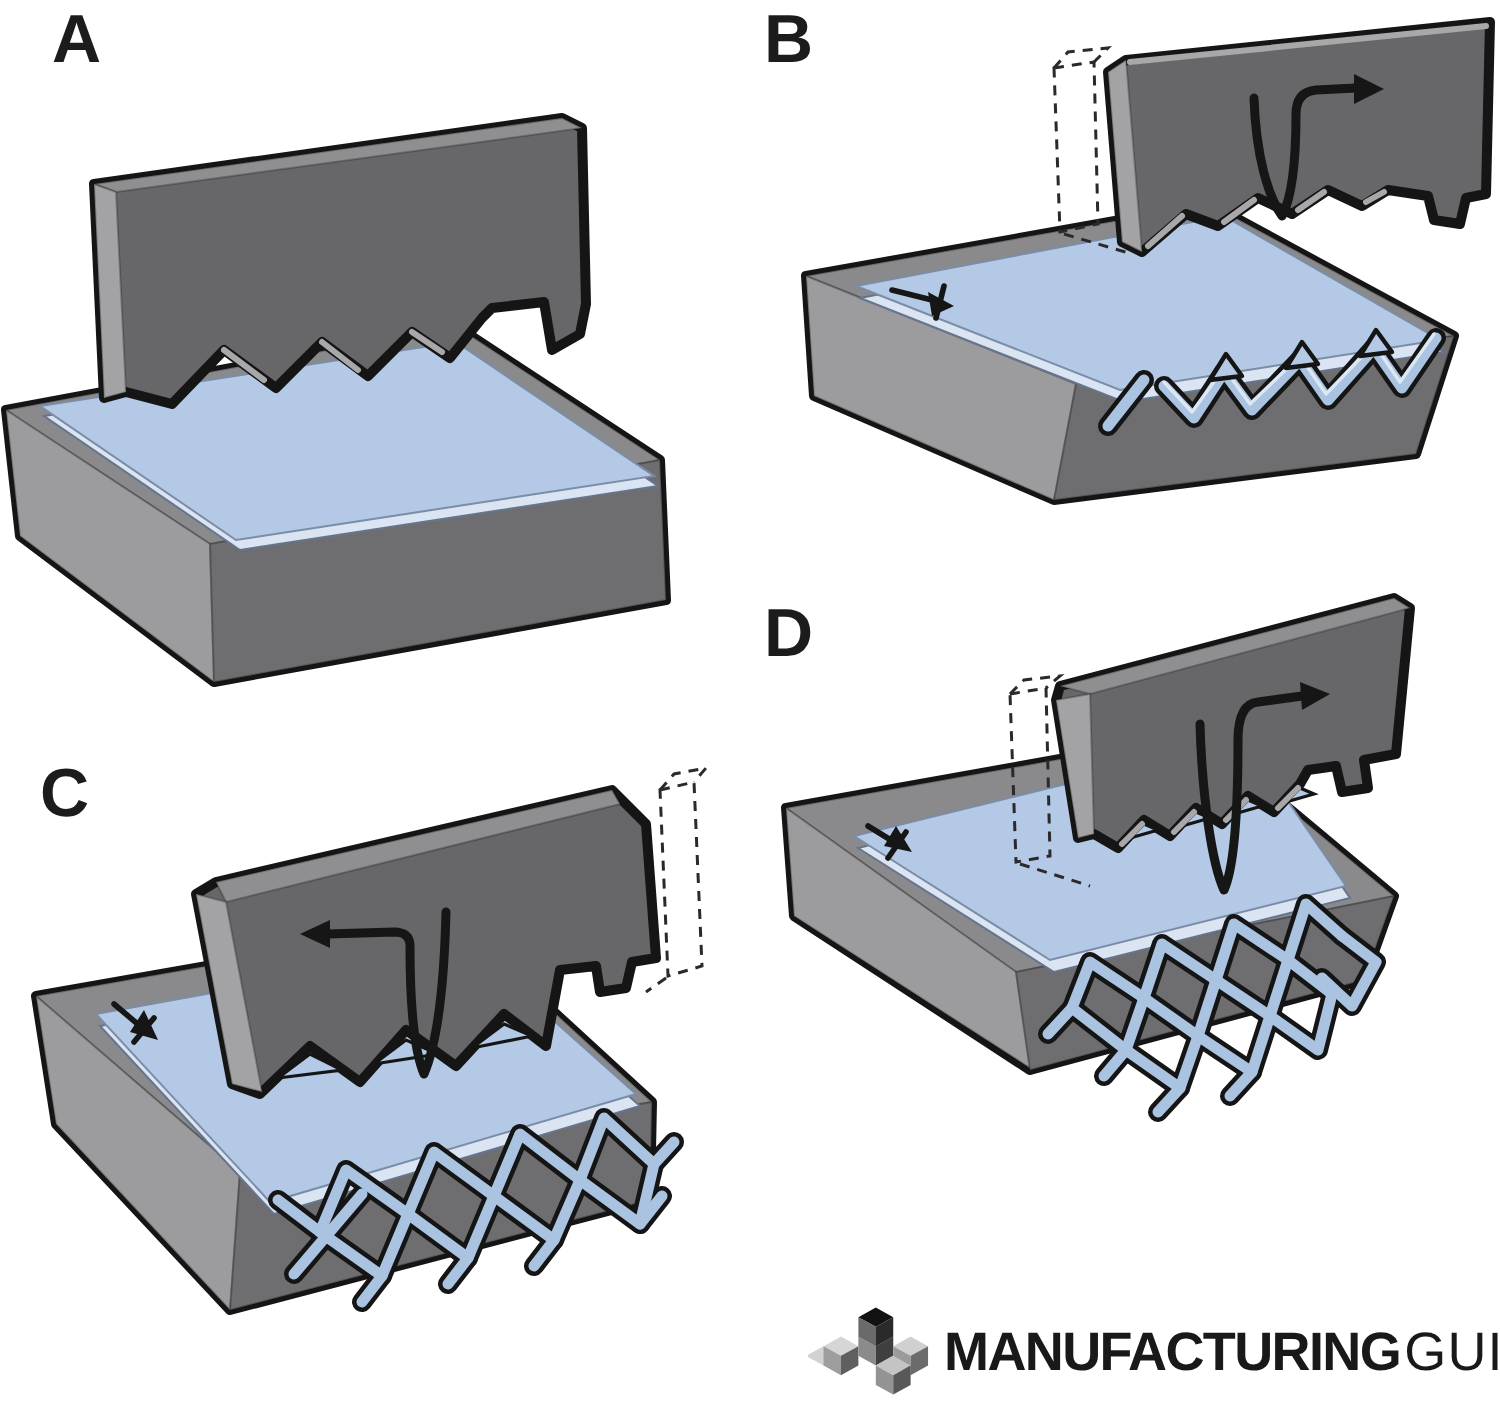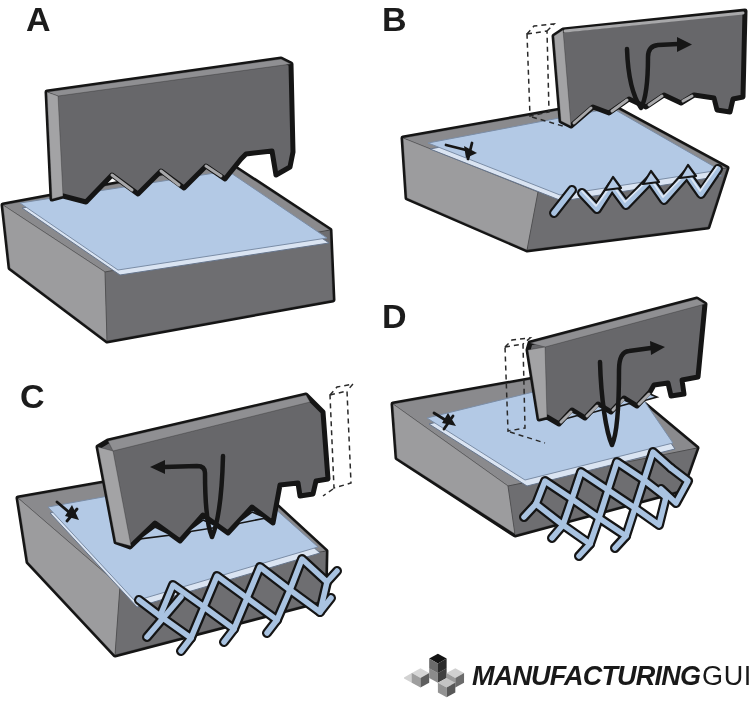--- a/index.html
+++ b/index.html
@@ -24,21 +24,21 @@
   .strand-fl{fill:none;stroke:#a9c3e1;stroke-width:5.5;stroke-linejoin:round;stroke-linecap:round;}
   .strand-hl{fill:none;stroke:#dde7f4;stroke-width:1.7;stroke-linejoin:round;stroke-linecap:round;}
   .tri{fill:#b3c9e5;stroke:#151515;stroke-width:2.2;stroke-linejoin:round;}
   .arrow{fill:none;stroke:#161616;stroke-width:4.5;stroke-linecap:round;stroke-linejoin:round;}
   .ahead{fill:#161616;stroke:none;}
   .feed{fill:none;stroke:#161616;stroke-width:2.8;stroke-linecap:round;}
   .dash{fill:none;stroke:#2a2a2a;stroke-width:1.5;stroke-dasharray:5 4;}
   
   .logo{position:absolute;left:404px;top:646px;display:flex;align-items:center;gap:6px;}
   .logo-text{white-space:nowrap;color:#191919;font-size:27px;line-height:60px;}
-  .logo-bold{font-weight:700;letter-spacing:-0.8px;font-style:italic;}
+  .logo-bold{font-weight:700;letter-spacing:-0.8px;}
   .logo-light{font-weight:400;letter-spacing:0.6px;margin-left:2px;}
 </style>
 </head>
 <body>
 
 <div class="canvas">
 
   <svg class="panel" style="left:0;top:0" width="375" height="355" viewBox="0 0 375 355">
 
     <g>

